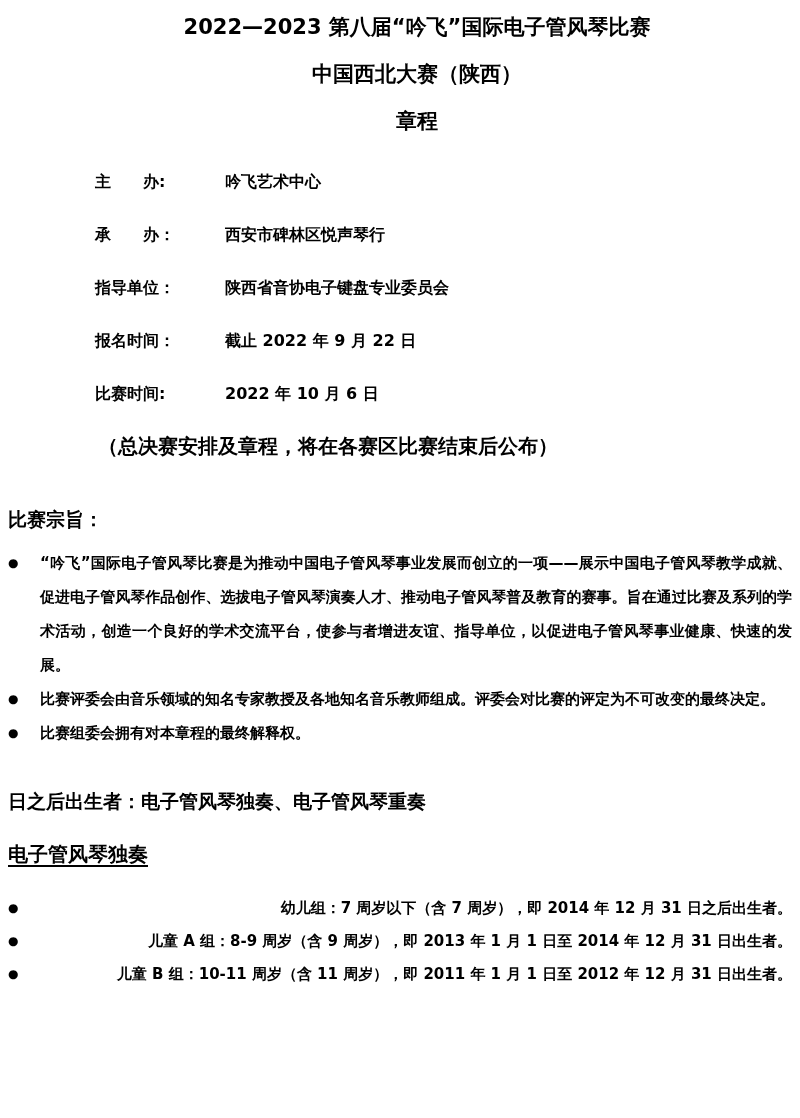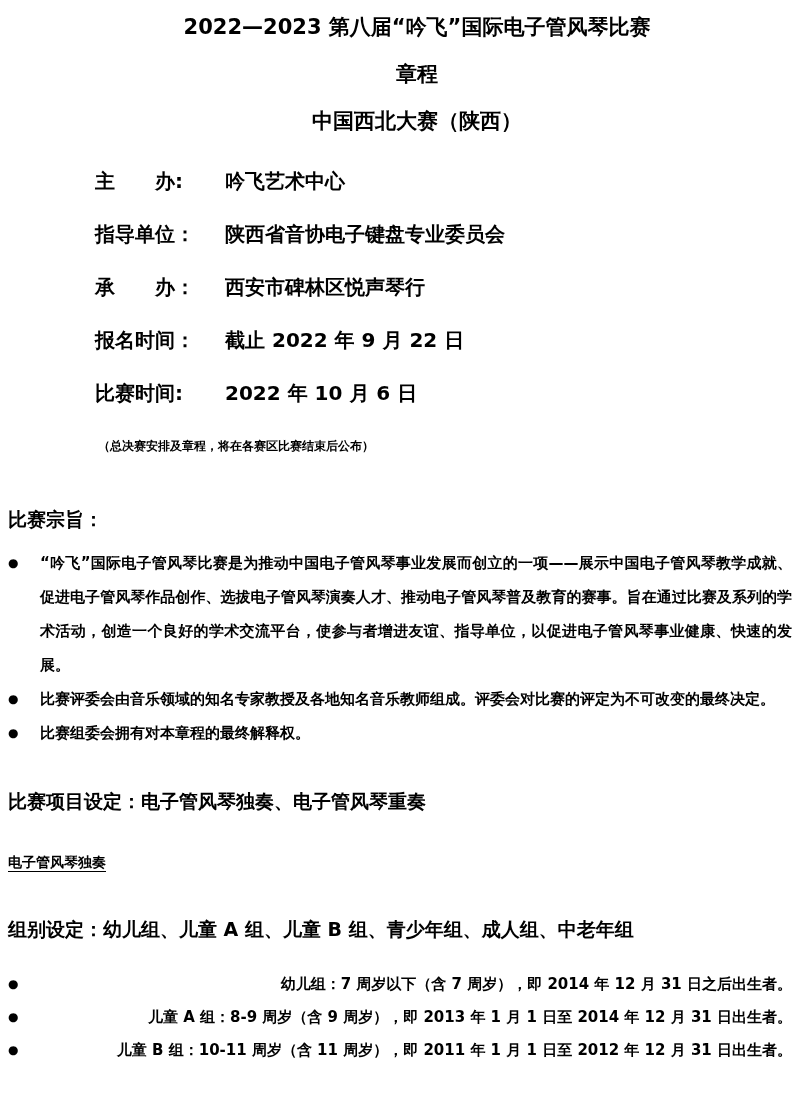--- a/index.html
+++ b/index.html
@@ -32,58 +32,58 @@
     white-space: nowrap;
     padding-left: 34px;
   }
   
   .info-block {
     margin-top: 26px;
     margin-left: 95px;
   }
   .info-row {
     display: flex;
-    font-size: 20px;
+    font-size: 16px;
     font-weight: 600;
     line-height: 21px;
     margin-bottom: 32px;
   }
   .info-label {
     flex: 0 0 130px;
     white-space: pre;
   }
   .info-value {
     white-space: nowrap;
     text-align: right;
   }
   
   .note {
     margin-top: 17px;
     margin-left: 98px;
-    font-size: 12px;
+    font-size: 20px;
     font-weight: 600;
     line-height: 21px;
   }
   
   .section-heading {
-    margin: 8px;
+    margin: 0;
     margin-left: 8px;
     font-size: 19px;
     font-weight: 700;
     line-height: 25px;
     white-space: nowrap;
   }
   .heading-purpose { margin-top: 50px; }
   .heading-events  { margin-top: 39px; }
   .heading-groups  { margin-top: 43px; }
   .solo-heading {
     margin: 0;
     margin-top: 28px;
     margin-left: 8px;
-    font-size: 14px;
+    font-size: 20px;
     font-weight: 700;
     line-height: 24px;
     text-decoration: underline;
     text-underline-offset: 4px;
     display: inline-block;
   }
   
   .bullet-list {
     margin-top: 14px;
     margin-left: 8px;
@@ -116,36 +116,36 @@
     white-space: nowrap;
   }
 </style>
 </head>
 <body>
 
 <div class="page">
 
   <div class="title-block">
     <div class="title-line">2022—2023 第八届“吟飞”国际电子管风琴比赛</div>
+    <div class="title-line">中国西北大赛（陕西）</div>
     <div class="title-line">章程</div>
-    <div class="title-line">中国西北大赛（陕西）</div>
   </div>
 
   <div class="info-block">
     <div class="info-row">
       <span class="info-label">主　　办:</span>
       <span class="info-value">吟飞艺术中心</span>
     </div>
     <div class="info-row">
+      <span class="info-label">承　　办：</span>
+      <span class="info-value">西安市碑林区悦声琴行</span>
+    </div>
+    <div class="info-row">
       <span class="info-label">指导单位：</span>
       <span class="info-value">陕西省音协电子键盘专业委员会</span>
-    </div>
-    <div class="info-row">
-      <span class="info-label">承　　办：</span>
-      <span class="info-value">西安市碑林区悦声琴行</span>
     </div>
     <div class="info-row">
       <span class="info-label">报名时间：</span>
       <span class="info-value">截止 2022 年 9 月 22 日</span>
     </div>
     <div class="info-row">
       <span class="info-label">比赛时间:</span>
       <span class="info-value">2022 年 10 月 6 日</span>
     </div>
   </div>
@@ -162,25 +162,24 @@
     <div class="bullet-item">
       <span class="bullet-dot">●</span>
       <span class="bullet-text">比赛评委会由音乐领域的知名专家教授及各地知名音乐教师组成。评委会对比赛的评定为不可改变的最终决定。</span>
     </div>
     <div class="bullet-item">
       <span class="bullet-dot">●</span>
       <span class="bullet-text">比赛组委会拥有对本章程的最终解释权。</span>
     </div>
   </div>
 
-  <h2 class="section-heading heading-events">比赛项目设定：电子管风琴独奏、电子管风琴重奏</h2>
+  <h2 class="section-heading heading-events">日之后出生者：电子管风琴独奏、电子管风琴重奏</h2>
 
   <h3 class="solo-heading">电子管风琴独奏</h3>
 
-  <h2 class="section-heading heading-groups">组别设定：幼儿组、儿童 A 组、儿童 B 组、青少年组、成人组、中老年组</h2>
 
   <div class="bullet-list groups-list">
     <div class="bullet-item">
       <span class="bullet-dot">●</span>
       <span class="bullet-text">幼儿组：7 周岁以下（含 7 周岁），即 2014 年 12 月 31 日之后出生者。</span>
     </div>
     <div class="bullet-item">
       <span class="bullet-dot">●</span>
       <span class="bullet-text">儿童 A 组：8-9 周岁（含 9 周岁），即 2013 年 1 月 1 日至 2014 年 12 月 31 日出生者。</span>
     </div>

